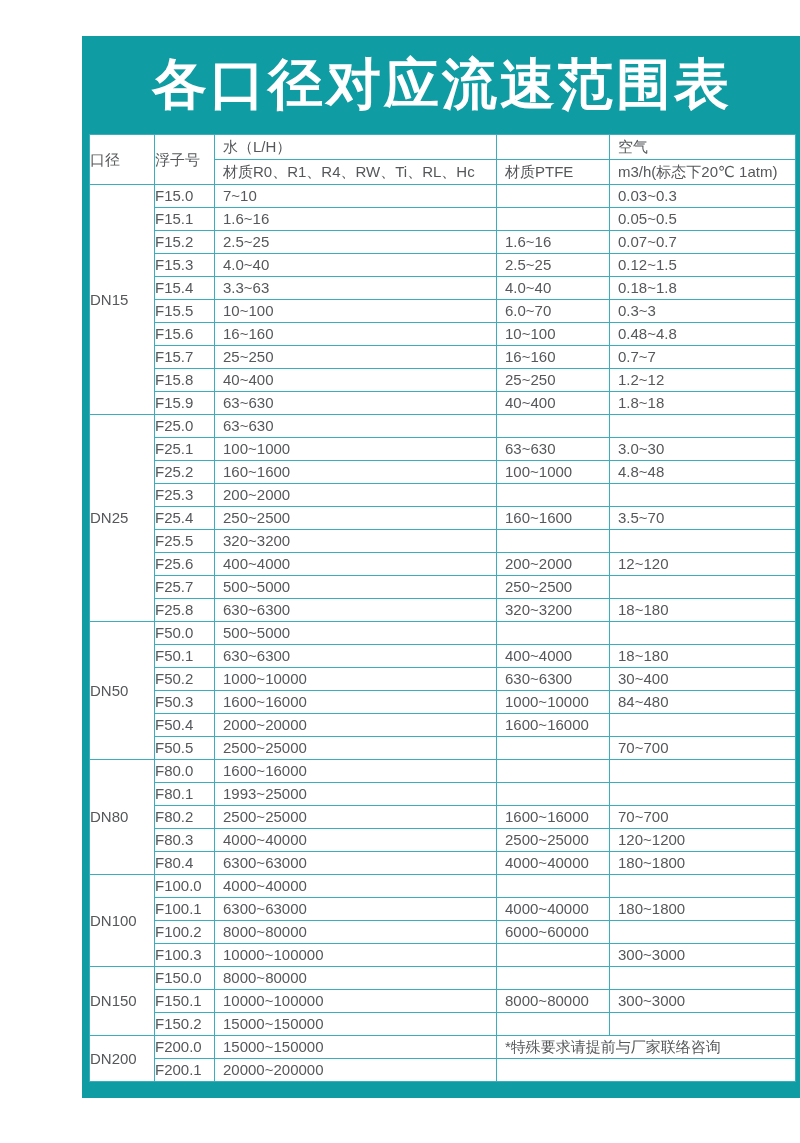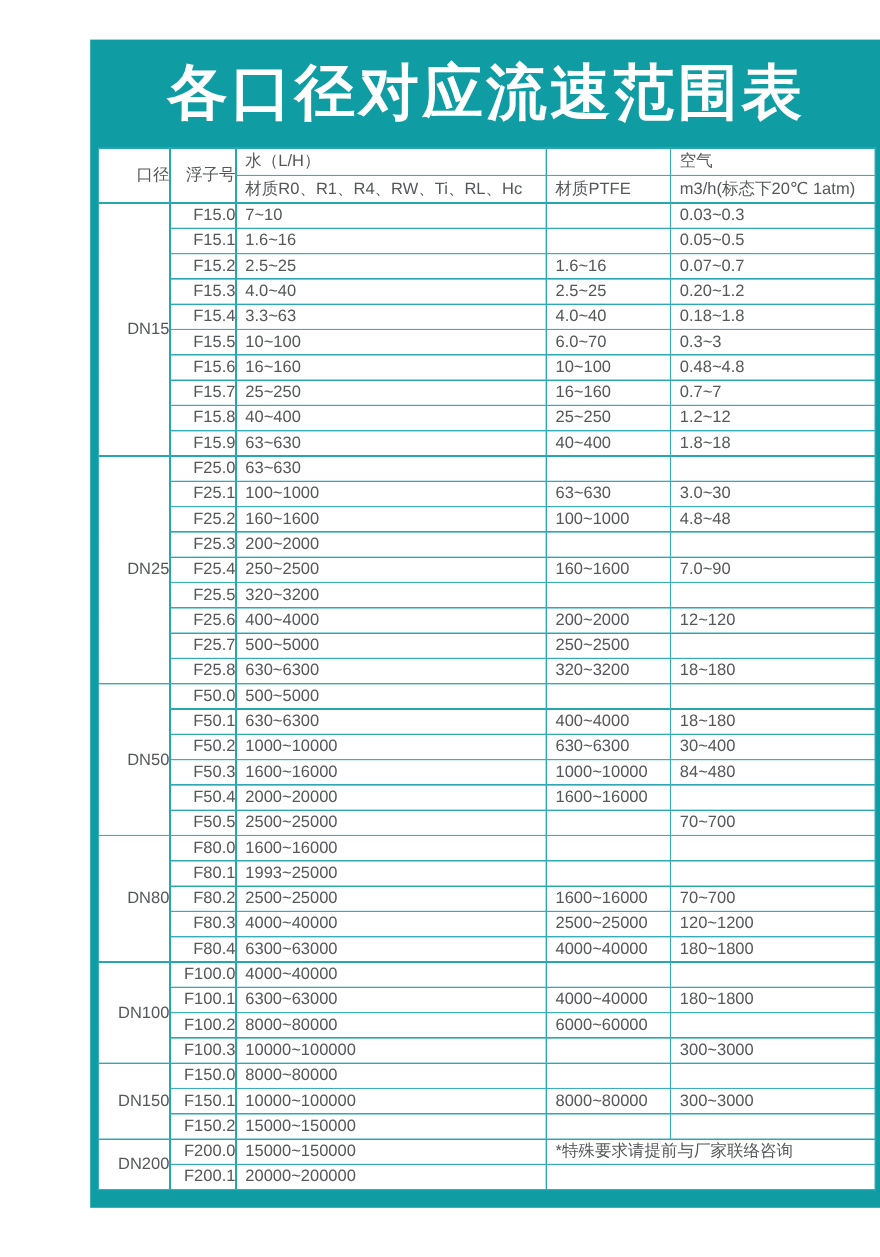--- a/index.html
+++ b/index.html
@@ -30,21 +30,21 @@
     background:#ffffff;
     color:var(--text, #55575A);
     font-size:15px; font-weight:400;
     padding:0 0 0 8px;
     text-align:left; vertical-align:middle;
     white-space:nowrap; overflow:hidden;
     line-height:1.15;
   }
   .flow-table thead th { height:24px; }
   .flow-table tbody td { height:22px; }
-  .flow-table .center { text-align:right; padding:0; }
+  .flow-table .center { text-align:left; padding:0; }
 </style>
 </head>
 <body>
 
 <div class="page">
   <div class="panel">
     <div class="title">各口径对应流速范围表</div>
     <table class="flow-table">
       <colgroup>
         <col style="width:65px">
@@ -84,21 +84,21 @@
           <tr>
             <td class="center">F15.2</td>
             <td>2.5~25</td>
             <td>1.6~16</td>
             <td>0.07~0.7</td>
           </tr>
           <tr>
             <td class="center">F15.3</td>
             <td>4.0~40</td>
             <td>2.5~25</td>
-            <td>0.20~1.2</td>
+            <td>0.12~1.5</td>
           </tr>
           <tr>
             <td class="center">F15.4</td>
             <td>3.3~63</td>
             <td>4.0~40</td>
             <td>0.18~1.8</td>
           </tr>
           <tr>
             <td class="center">F15.5</td>
             <td>10~100</td>
@@ -151,21 +151,21 @@
           <tr>
             <td class="center">F25.3</td>
             <td>200~2000</td>
             <td></td>
             <td></td>
           </tr>
           <tr>
             <td class="center">F25.4</td>
             <td>250~2500</td>
             <td>160~1600</td>
-            <td>7.0~90</td>
+            <td>3.5~70</td>
           </tr>
           <tr>
             <td class="center">F25.5</td>
             <td>320~3200</td>
             <td></td>
             <td></td>
           </tr>
           <tr>
             <td class="center">F25.6</td>
             <td>400~4000</td>

